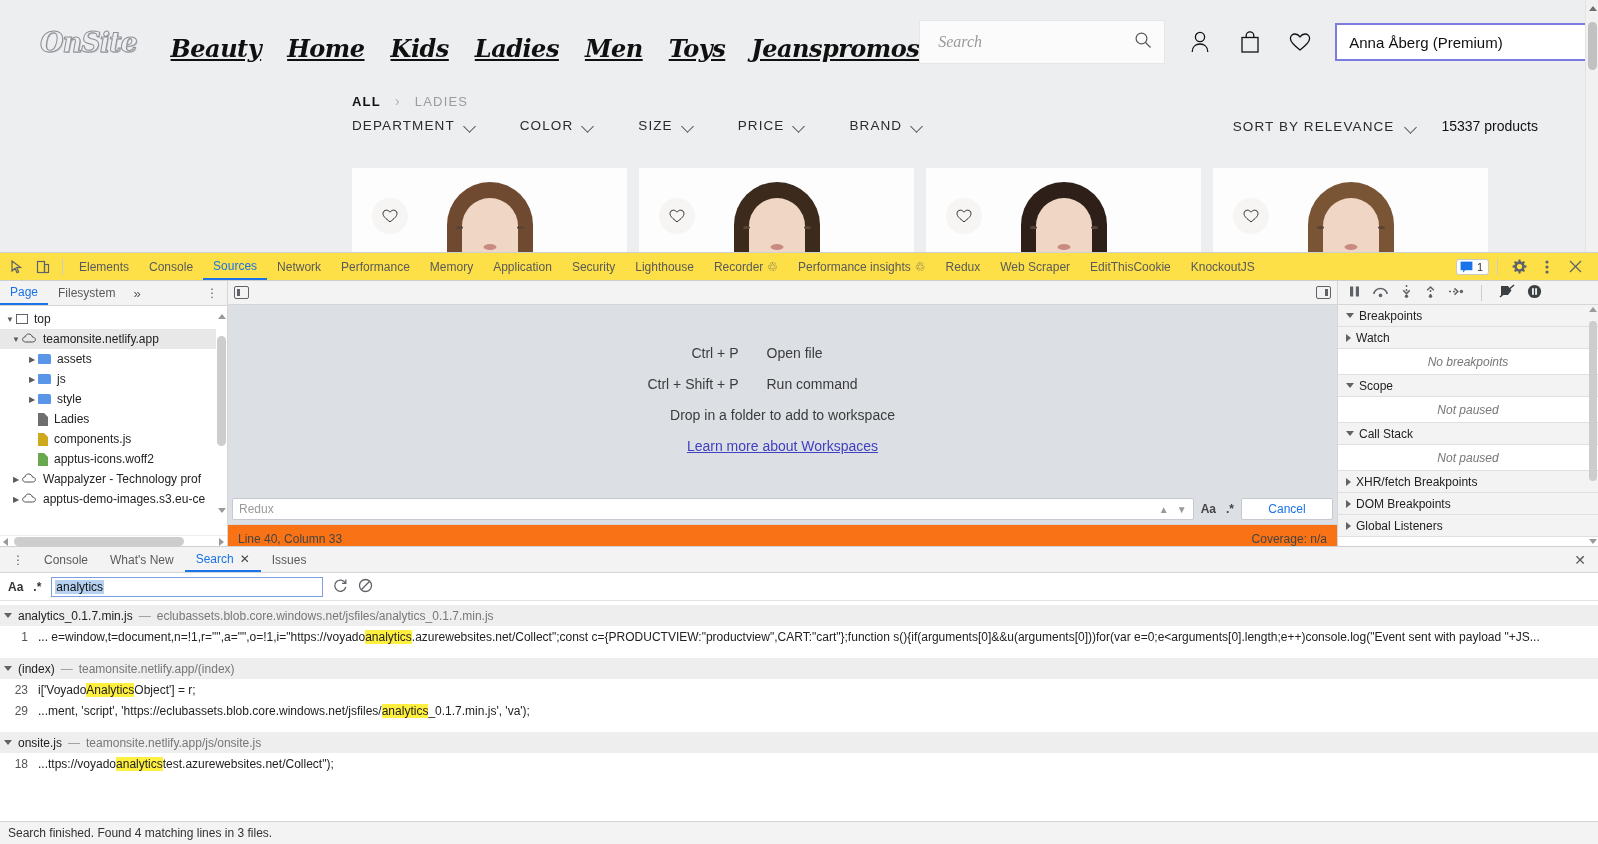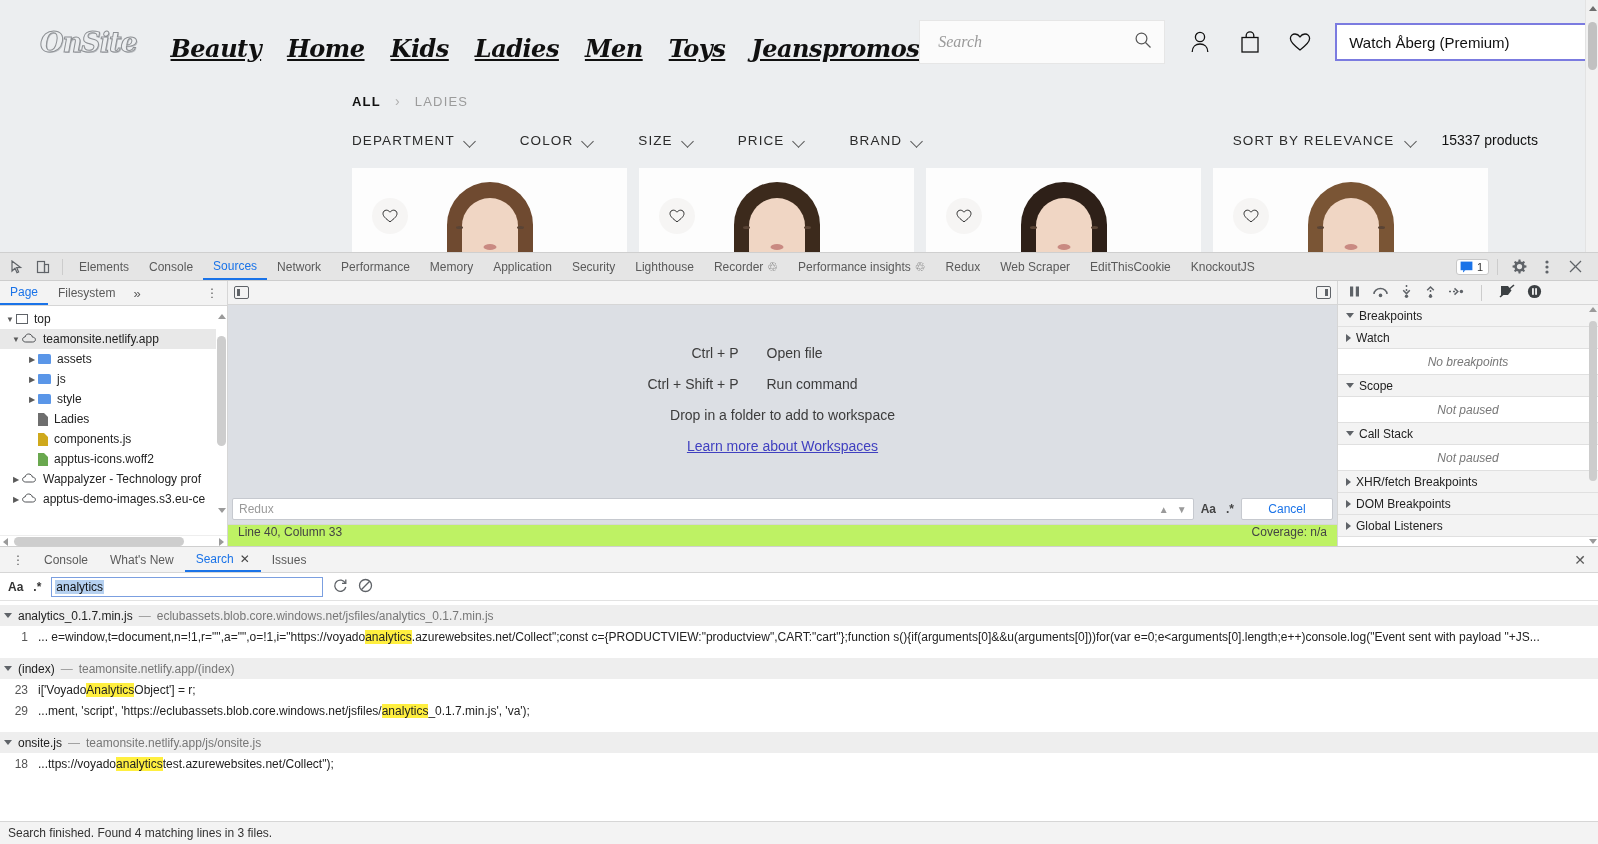--- a/index.html
+++ b/index.html
@@ -40,38 +40,38 @@
   }
   .userselect .label { padding-left:12px; font-size:15px; color:#111; }
   .userselect .arrowbtn {
     position:absolute; right:0; top:0; width:40px; height:34px; background:#a8cbe8;
     display:flex; align-items:center; justify-content:center;
   }
   .breadcrumb { display:flex; align-items:center; gap:14px; padding-left:352px; height:34px; font-size:13px; letter-spacing:1.2px; }
   .breadcrumb .cur { color:#111; font-weight:bold; }
   .breadcrumb .sep { color:#b0b0b0; font-size:14px; }
   .breadcrumb .dim { color:#9b9b9b; }
-  .filterrow { display:flex; align-items:center; height:44px; padding-left:352px; padding-right:60px; }
+  .filterrow { display:flex; align-items:flex-start; height:44px; padding-left:352px; padding-right:60px; }
   .filter { display:flex; align-items:center; gap:10px; margin-right:44px; font-size:13.5px; letter-spacing:1.1px; color:#2b2b2b; }
   .chev { width:11px; height:7px; position:relative; }
   .chev:before{content:"";position:absolute;left:0;top:0;width:8px;height:8px;border-right:1.4px solid #555;border-bottom:1.4px solid #555;transform:rotate(45deg);}
   .sortwrap { margin-left:auto; display:flex; align-items:center; gap:24px; }
   .sortwrap .sort { display:flex; align-items:center; gap:12px; font-size:13.5px; letter-spacing:1.1px; color:#2b2b2b;}
   .prodcount { font-size:14px; color:#111; }
   .cards { display:flex; gap:12px; padding-left:352px; margin-top:6px; }
   .card { width:275px; height:150px; background:#fdfdfd; position:relative; overflow:hidden; flex:0 0 auto;}
   .card .fav { position:absolute; left:20px; top:30px; width:36px; height:36px; border-radius:50%; background:#f6f5f4; display:flex;align-items:center;justify-content:center;}
   .model { position:absolute; left:50%; transform:translateX(-50%); top:14px; width:120px; height:150px; }
   .m-hair { position:absolute; left:50%; transform:translateX(-50%); top:0; width:86px; height:110px; border-radius:44px 44px 34px 34px; }
   .m-face { position:absolute; left:50%; transform:translateX(-50%); top:16px; width:56px; height:78px; border-radius:28px 28px 26px 26px; background:#f0d6c4; }
   .m-eye { position:absolute; width:7px;height:3px;border-radius:50%; background:#5a4435; top:44px;}
   .m-mouth{ position:absolute; left:50%; transform:translateX(-50%); top:62px; width:13px;height:6px;border-radius:50%; background:#c98a82;}
   
   .devtools { position:absolute; left:0; top:252px; width:1598px; height:592px; background:#fff; border-top:1px solid #cfcfcf; font-size:12px; color:#222; }
-  .dt-tabbar { height:28px; background:#e5e5e5; border-bottom:1px solid #cdcdcd; display:flex; align-items:center; padding:0 4px; }
+  .dt-tabbar { height:28px; background:#fde047; border-bottom:1px solid #cdcdcd; display:flex; align-items:center; padding:0 4px; }
   .dt-tabbar .tool-ico { width:26px; height:24px; display:flex;align-items:center;justify-content:center; }
   .vsep { width:1px; height:16px; background:#ccc; margin:0 6px; }
   .dt-tab { height:27px; padding:0 10px; display:flex; align-items:center; color:#5a5a5a; font-size:12px; white-space:nowrap; gap:4px;}
   .dt-tab.active { color:#1a73e8; border-bottom:2px solid #1a73e8; }
   .dt-right { margin-left:auto; display:flex; align-items:center; gap:2px; padding-right:6px;}
   .msgbadge { display:flex; align-items:center; gap:4px; border:1px solid #c8c8c8; border-radius:3px; padding:1px 5px 1px 3px; background:#fff; }
   .msgbadge span { font-size:11px; color:#333; }
   .dt-body { display:flex; height:265px; }
   
   .navigator { width:228px; border-right:1px solid #d6d6d6; display:flex; flex-direction:column; background:#fff;}
@@ -107,21 +107,21 @@
   .ed-blank { flex:1; background:#dcdfe4; display:flex; flex-direction:column; align-items:center; justify-content:center; gap:15px; color:#3c3c3c; font-size:14px;}
   .kbrow { display:flex; gap:28px; align-items:center;}
   .kbrow .k { width:160px; text-align:right;}
   .kbrow .d { width:220px; text-align:left;}
   .wslink { color:#4040c0; text-decoration:underline; font-size:14px;}
   .findbar { height:30px; background:#dcdfe4; display:flex; align-items:center; padding:0 4px; gap:4px;}
   .findinput { flex:1; height:22px; background:#fff; border:1px solid #c6c9cf; border-radius:2px; display:flex; align-items:center; padding:0 6px; font-size:12px; color:#9a9a9a;}
   .findinput .arrows { margin-left:auto; display:flex; gap:8px; color:#9a9a9a; font-size:10px;}
   .fbtn { font-size:12px; color:#444; padding:0 3px; font-weight:bold;}
   .cancelbtn { height:22px; min-width:92px; background:#fff; border:1px solid #c6c9cf; border-radius:2px; display:flex;align-items:center;justify-content:center; color:#1a73e8; font-size:12px;}
-  .ed-status { height:22px; background:#bef264; border-top:1px solid #d6d6d6; display:flex; align-items:flex-start; justify-content:space-between; padding:0 10px; color:#444; font-size:12px;}
+  .ed-status { height:22px; background:#f97316; border-top:1px solid #d6d6d6; display:flex; align-items:flex-end; justify-content:space-between; padding:0 10px; color:#444; font-size:12px;}
   
   .dbg { width:260px; display:flex; flex-direction:column; background:#fff; }
   .dbg-toolbar { height:24px; background:#f3f3f3; border-bottom:1px solid #d6d6d6; display:flex; align-items:center; gap:11px; padding:0 10px;}
   .dbg-list { flex:1; overflow:hidden; position:relative;}
   .dbg-sec { height:22px; display:flex; align-items:center; gap:5px; background:#f3f3f3; border-bottom:1px solid #e0e0e0; padding-left:8px; font-size:12px; color:#222;}
   .dbg-empty { height:26px; display:flex; align-items:center; justify-content:center; color:#777; font-style:italic; font-size:12px; border-bottom:1px solid #e0e0e0; background:#fff;}
   .dbg-scroll{position:absolute;right:0;top:0;width:10px;height:100%;}
   .dbg-scroll .t{position:absolute;left:1px;top:16px;width:8px;height:160px;background:#cdcdcd;border-radius:4px;}
   .dbg-scroll .u{position:absolute;left:1px;top:2px;width:0;height:0;border-left:4px solid transparent;border-right:4px solid transparent;border-bottom:5px solid #9a9a9a;}
   .dbg-scroll .d{position:absolute;left:1px;bottom:2px;width:0;height:0;border-left:4px solid transparent;border-right:4px solid transparent;border-top:5px solid #9a9a9a;}
@@ -187,21 +187,21 @@
             <rect x="3" y="7.5" width="16" height="14.5" fill="none" stroke="#111" stroke-width="1.3"></rect>
             <path d="M7.2 8 V5.6 a3.8 3.8 0 0 1 7.6 0 V8" fill="none" stroke="#111" stroke-width="1.3"></path>
           </svg>
       </div>
       <div class="icon-btn">
         <svg width="24" height="22" viewBox="0 0 24 22">
             <path d="M12 19 C6 14.5 2.4 11.4 2.4 7.6 C2.4 4.8 4.6 3 7 3 C8.9 3 10.8 4.1 12 5.8 C13.2 4.1 15.1 3 17 3 C19.4 3 21.6 4.8 21.6 7.6 C21.6 11.4 18 14.5 12 19 Z" fill="none" stroke="#111" stroke-width="1.3"></path>
           </svg>
       </div>
       <div class="userselect">
-        <div class="label">Watch Åberg (Premium)</div>
+        <div class="label">Anna Åberg (Premium)</div>
         <div class="arrowbtn"></div>
       </div>
     </div>
   </div>
   <div class="breadcrumb">
     <span class="cur">ALL</span>
     <span class="sep">›</span>
     <span class="dim">LADIES</span>
   </div>
   <div class="filterrow">

